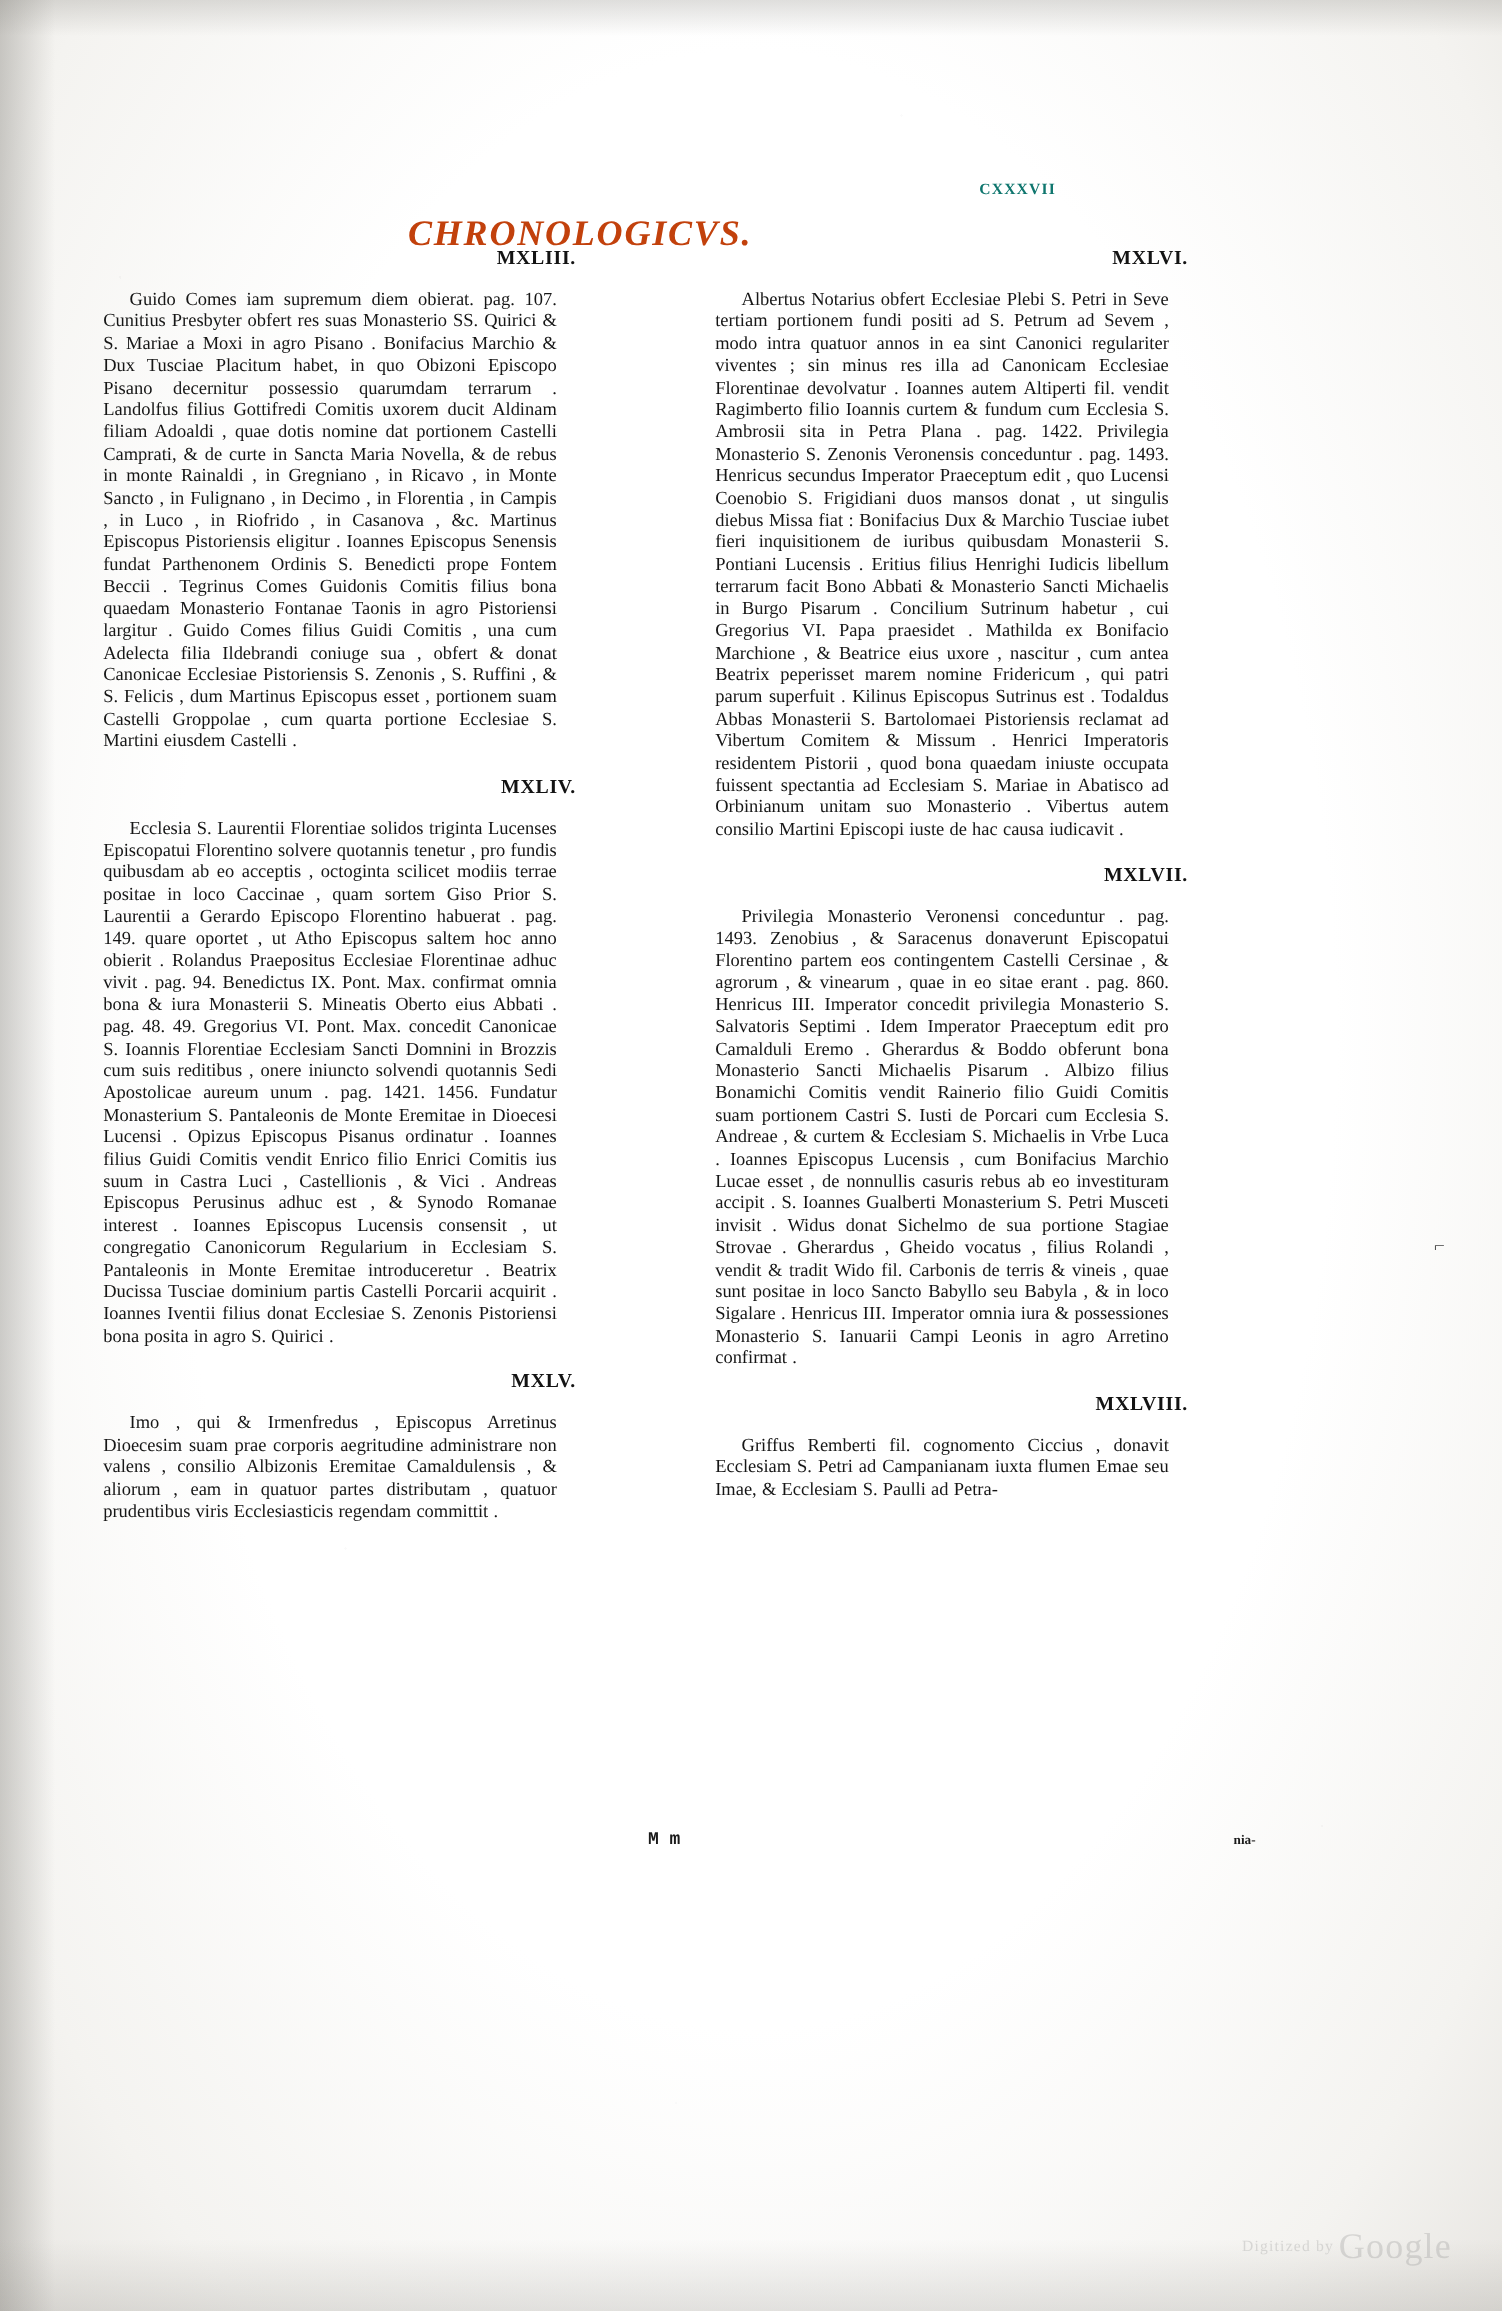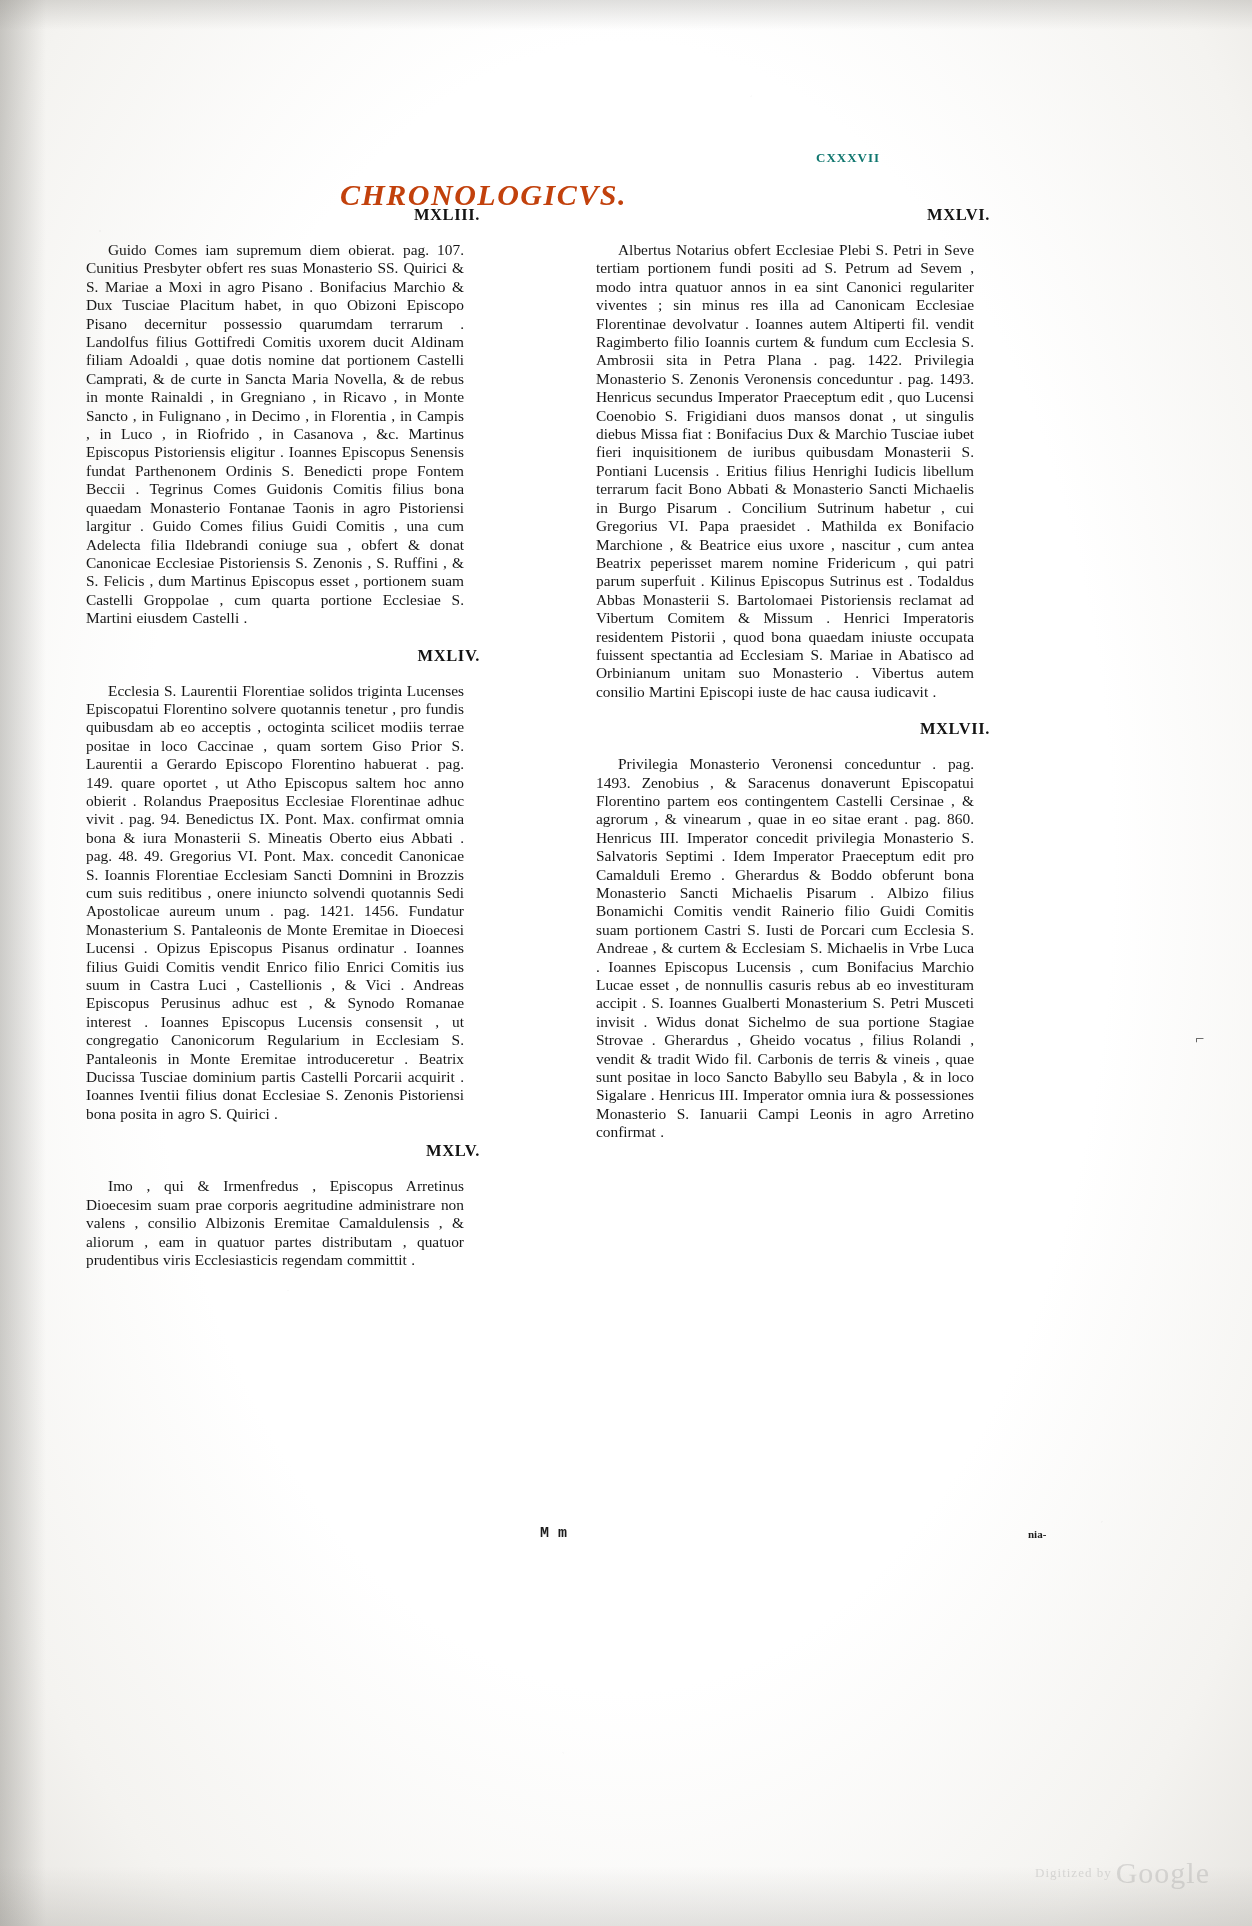--- a/index.html
+++ b/index.html
@@ -213,20 +213,24 @@
     <div class="entry">
       <div class="year-head first">MXLVI.</div>
       <p class="para">Albertus Notarius obfert Ecclesiae Plebi S. Petri in Seve tertiam portionem fundi positi ad S. Petrum ad Sevem , modo intra quatuor annos in ea sint Canonici regulariter viventes ; sin minus res illa ad Canonicam Ecclesiae Florentinae devolvatur . Ioannes autem Altiperti fil. vendit Ragimberto filio Ioannis curtem &amp; fundum cum Ecclesia S. Ambrosii sita in Petra Plana . pag. 1422. Privilegia Monasterio S. Zenonis Veronensis conceduntur . pag. 1493. Henricus secundus Imperator Praeceptum edit , quo Lucensi Coenobio S. Frigidiani duos mansos donat , ut singulis diebus Missa fiat : Bonifacius Dux &amp; Marchio Tusciae iubet fieri inquisitionem de iuribus quibusdam Monasterii S. Pontiani Lucensis . Eritius filius Henrighi Iudicis libellum terrarum facit Bono Abbati &amp; Monasterio Sancti Michaelis in Burgo Pisarum . Concilium Sutrinum habetur , cui Gregorius VI. Papa praesidet . Mathilda ex Bonifacio Marchione , &amp; Beatrice eius uxore , nascitur , cum antea Beatrix peperisset marem nomine Fridericum , qui patri parum superfuit . Kilinus Episcopus Sutrinus est . Todaldus Abbas Monasterii S. Bartolomaei Pistoriensis reclamat ad Vibertum Comitem &amp; Missum . Henrici Imperatoris residentem Pistorii , quod bona quaedam iniuste occupata fuissent spectantia ad Ecclesiam S. Mariae in Abatisco ad Orbinianum unitam suo Monasterio . Vibertus autem consilio Martini Episcopi iuste de hac causa iudicavit .</p>
     </div>
 
     <div class="entry">
       <div class="year-head">MXLVII.</div>
       <p class="para">Privilegia Monasterio Veronensi conceduntur . pag. 1493. Zenobius , &amp; Saracenus donaverunt Episcopatui Florentino partem eos contingentem Castelli Cersinae , &amp; agrorum , &amp; vinearum , quae in eo sitae erant . pag. 860. Henricus III. Imperator concedit privilegia Monasterio S. Salvatoris Septimi . Idem Imperator Praeceptum edit pro Camalduli Eremo . Gherardus &amp; Boddo obferunt bona Monasterio Sancti Michaelis Pisarum . Albizo filius Bonamichi Comitis vendit Rainerio filio Guidi Comitis suam portionem Castri S. Iusti de Porcari cum Ecclesia S. Andreae , &amp; curtem &amp; Ecclesiam S. Michaelis in Vrbe Luca . Ioannes Episcopus Lucensis , cum Bonifacius Marchio Lucae esset , de nonnullis casuris rebus ab eo investituram accipit . S. Ioannes Gualberti Monasterium S. Petri Musceti invisit . Widus donat Sichelmo de sua portione Stagiae Strovae . Gherardus , Gheido vocatus , filius Rolandi , vendit &amp; tradit Wido fil. Carbonis de terris &amp; vineis , quae sunt positae in loco Sancto Babyllo seu Babyla , &amp; in loco Sigalare . Henricus III. Imperator omnia iura &amp; possessiones Monasterio S. Ianuarii Campi Leonis in agro Arretino confirmat .</p>
     </div>
 
+    <div class="entry">
+      <div class="year-head">MXLVIII.</div>
+      <p class="para">Griffus Remberti fil. cognomento Ciccius , donavit Ecclesiam S. Petri ad Campanianam iuxta flumen Emae seu Imae, &amp; Ecclesiam S. Paulli ad Petra-</p>
+    </div>
 
   </div>
 </div>
 
 <div class="signature">M m</div>
 <div class="catchword">nia-</div>
 
 <div class="margin-mark">⌐</div>
 
 <div class="watermark">

